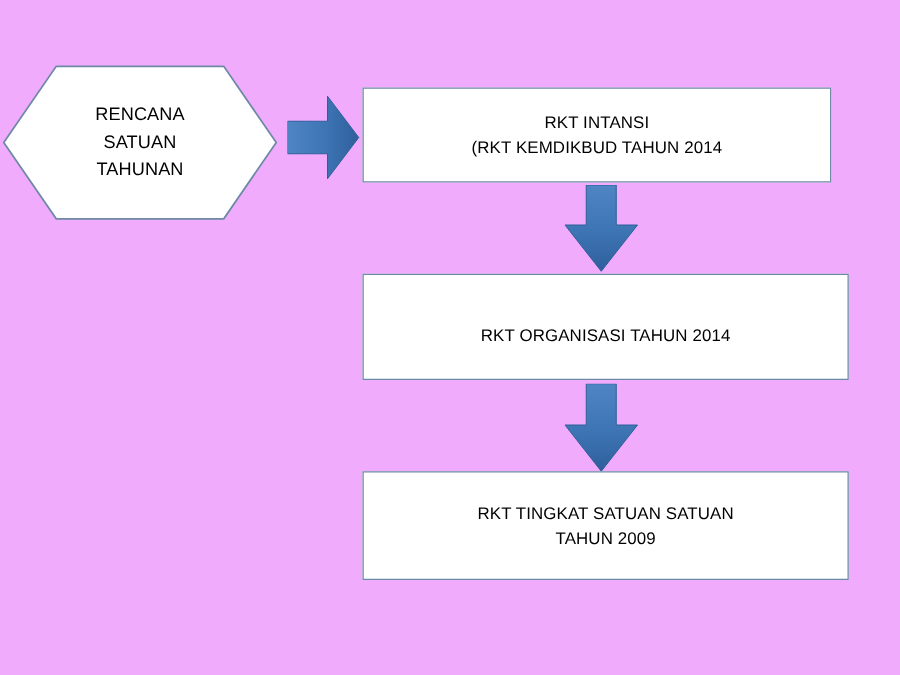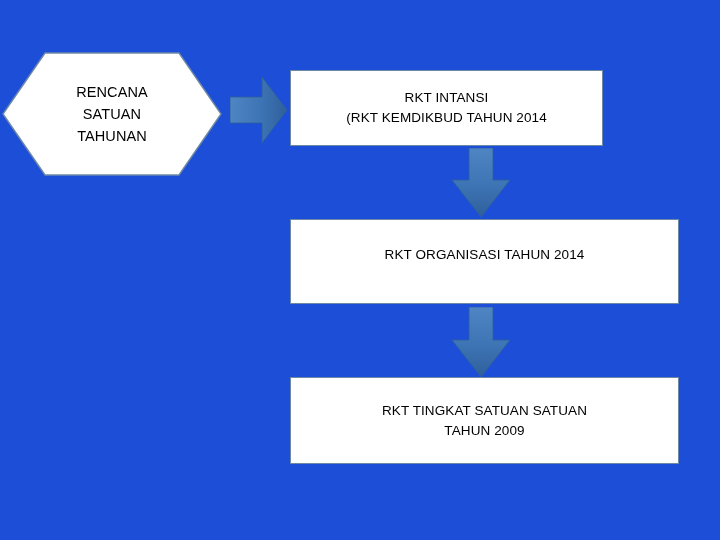--- a/index.html
+++ b/index.html
@@ -10,21 +10,21 @@
     width: 720px;
     height: 540px;
     background: #edeade;
     font-family: "Liberation Sans", sans-serif;
     overflow: hidden;
   }
   #slide {
     position: relative;
     width: 720px;
     height: 540px;
-    background: #1d4ed8;
+    background: #f0abfc;
     text-decoration: underline;
   }
 
   
   .hexagon {
     position: absolute;
     left: 2px;
     top: 52px;
     width: 220px;
     height: 124px;
@@ -66,31 +66,31 @@
     align-items: center;
     color: #000000;
     font-size: 13.5px;
     line-height: 1.5;
     letter-spacing: 0.1px;
     text-align: center;
   }
   #box-instansi {
     left: 290px;
     top: 70px;
-    width: 313px;
+    width: 375px;
     height: 76px;
     justify-content: center;
   }
   #box-organisasi {
     left: 290px;
     top: 219px;
     width: 389px;
     height: 85px;
     justify-content: flex-start;
-    padding-top: 25px;
+    padding-top: 39px;
   }
   #box-satuan-kerja {
     left: 290px;
     top: 377px;
     width: 389px;
     height: 87px;
     justify-content: flex-start;
     padding-top: 23px;
   }
   .pbox .line {

